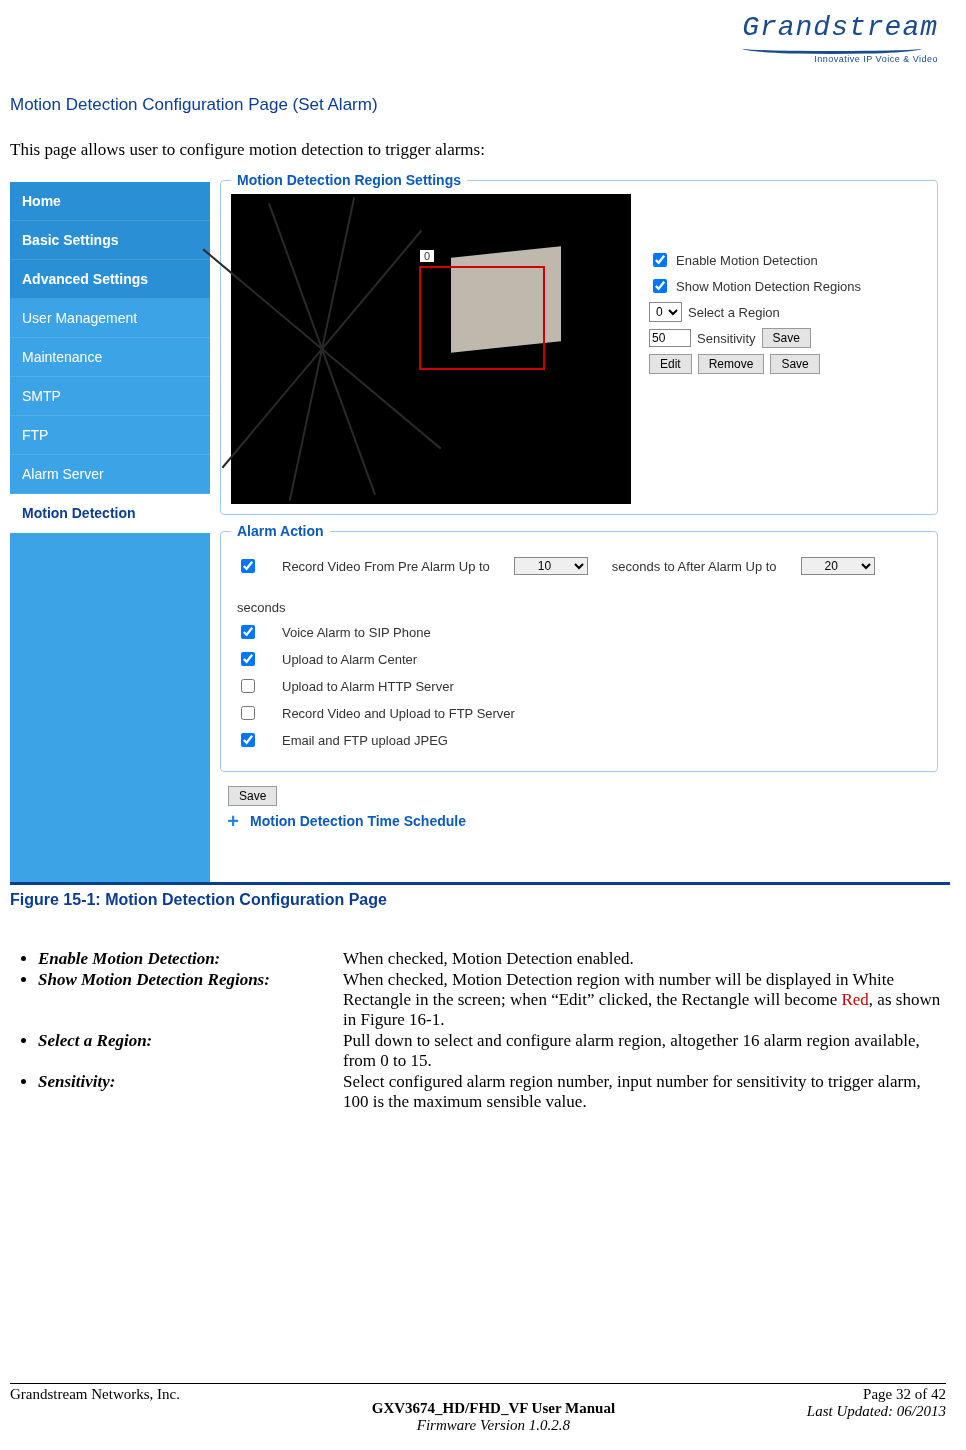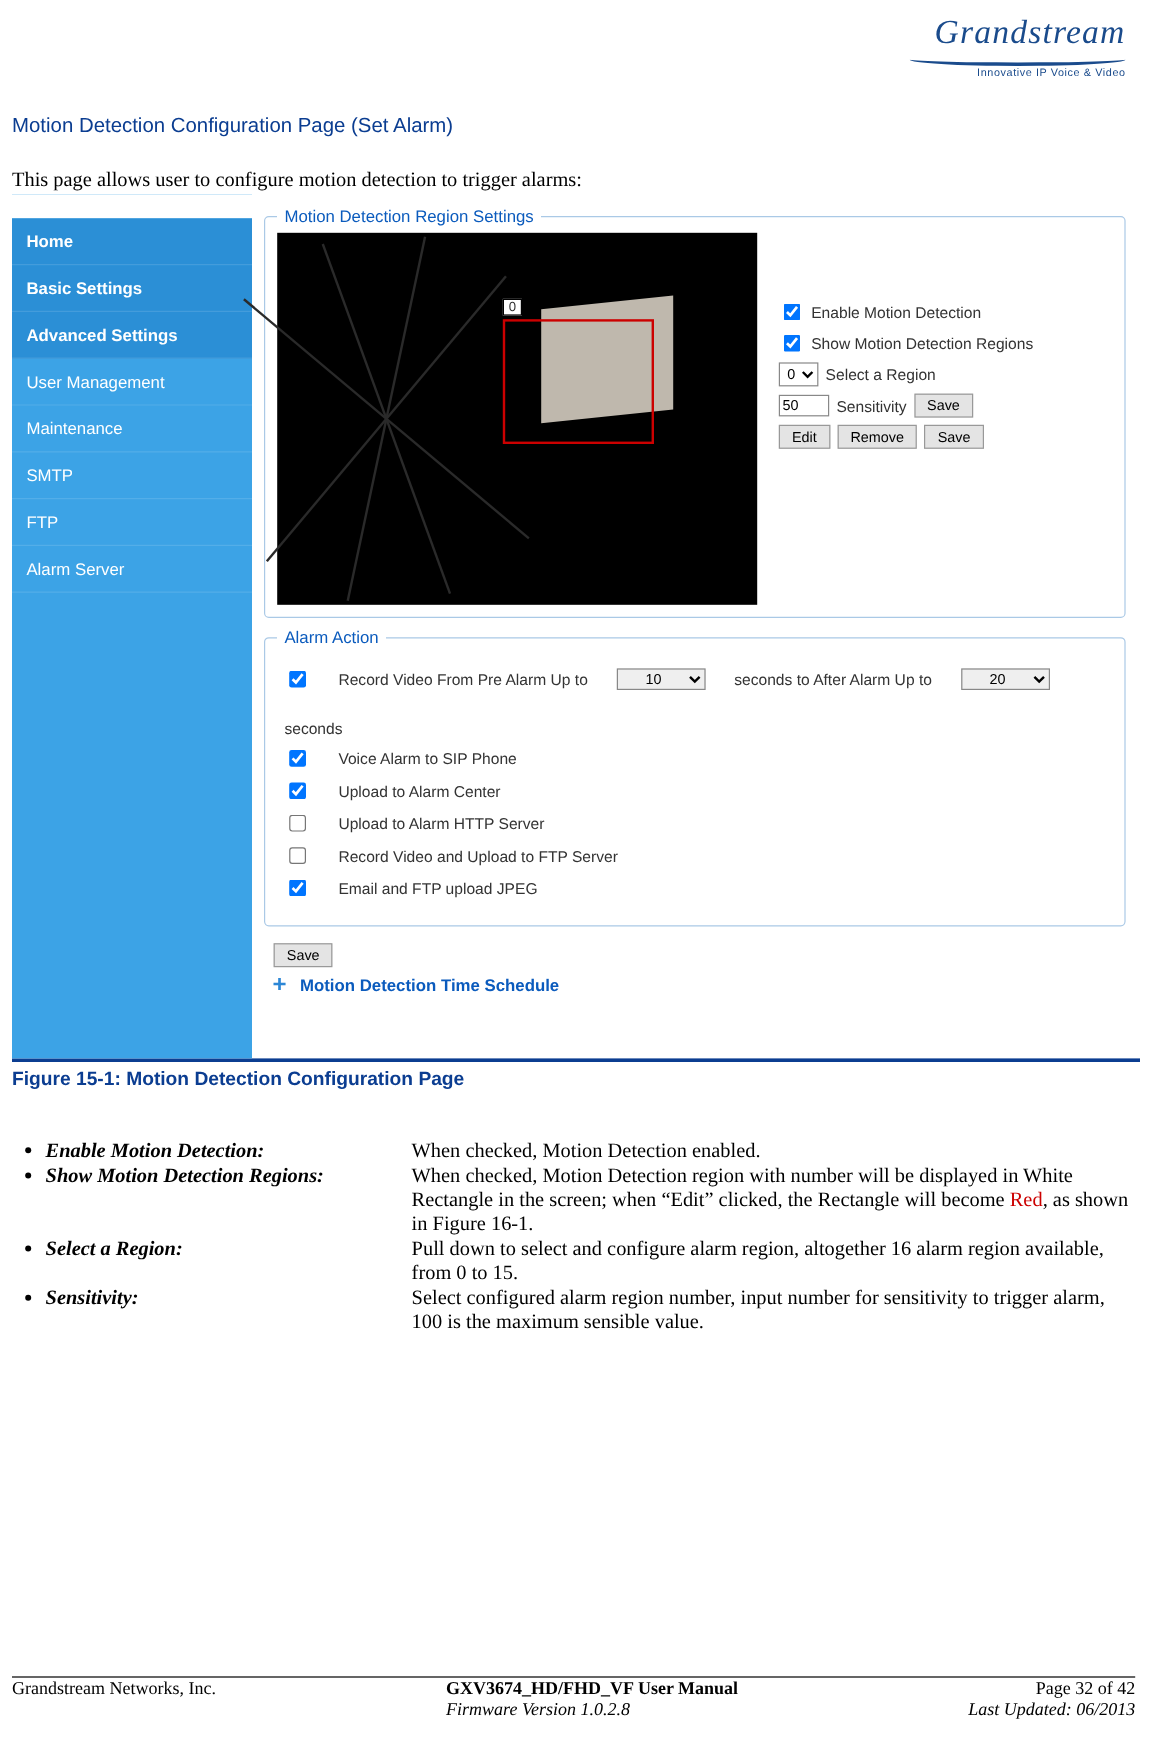--- a/index.html
+++ b/index.html
@@ -16,21 +16,21 @@
   padding: 20px 20px 0 10px;
   position: relative;
 }
 .logo {
   position: absolute;
   top: 12px;
   right: 28px;
   text-align: right;
 }
 .logo-name {
-  font-family: Liberation Serif, serif;
+  font-family: Liberation Mono, monospace;
   font-style: italic;
   font-size: 28px;
   color: #1a4b8c;
   letter-spacing: 1px;
 }
 .logo-sweep {
   height: 8px;
   width: 180px;
   border-bottom: 3px solid #1a4b8c;
   border-radius: 0 0 50% 50%;
@@ -87,21 +87,21 @@
   font-size: 13px;
 }
 fieldset.region {
   border: 1px solid #aac9e6;
   border-radius: 4px;
   padding: 6px 10px 10px 10px;
   margin: 0 0 8px 0;
 }
 fieldset.region legend {
   color: #0b5bbd;
-  font-weight: normal;
+  font-weight: bold;
   font-size: 14px;
   padding: 0 6px;
 }
 .region-body { display: flex; gap: 18px; }
 .video-box {
   width: 400px;
   height: 310px;
   background: #000;
   position: relative;
   flex-shrink: 0;
@@ -182,21 +182,21 @@
 .def { flex: 1; }
 .red { color: #c00; }
 .footer {
   border-top: 1px solid #000;
   font-size: 15px;
   display: flex; justify-content: space-between;
   padding: 2px 0;
   position: absolute;
   left: 10px; right: 20px; bottom: 14px;
 }
-.footer .mid { text-align: left; font-weight: bold; }
+.footer .mid { text-align: center; font-weight: bold; margin-top: 14px; }
 .footer .mid .fw { font-style: italic; font-weight: normal; }
 .footer .right { text-align: right; font-style: italic; }
 .footer .right .pg { font-style: normal; }
 </style>
 </head>
 <body>
 
 <div class="page">
 
   <div class="logo">
@@ -213,20 +213,21 @@
     <div class="sidebar">
       <div class="top-blank"></div>
       <div class="sb-item sb-main first">Home</div>
       <div class="sb-item sb-main">Basic Settings</div>
       <div class="sb-item sb-main">Advanced Settings</div>
       <div class="sb-item sb-sub">User Management</div>
       <div class="sb-item sb-sub">Maintenance</div>
       <div class="sb-item sb-sub">SMTP</div>
       <div class="sb-item sb-sub">FTP</div>
       <div class="sb-item sb-sub">Alarm Server</div>
+      <div class="sb-item sb-active">Motion Detection</div>
     </div>
 
     <div class="content">
       <fieldset class="region">
         <legend>Motion Detection Region Settings</legend>
         <div class="region-body">
           <div class="video-box">
             <div class="vb-fan">
               <div class="vb-spoke" style="transform:rotate(12deg)"></div>
               <div class="vb-spoke" style="transform:rotate(40deg)"></div>

